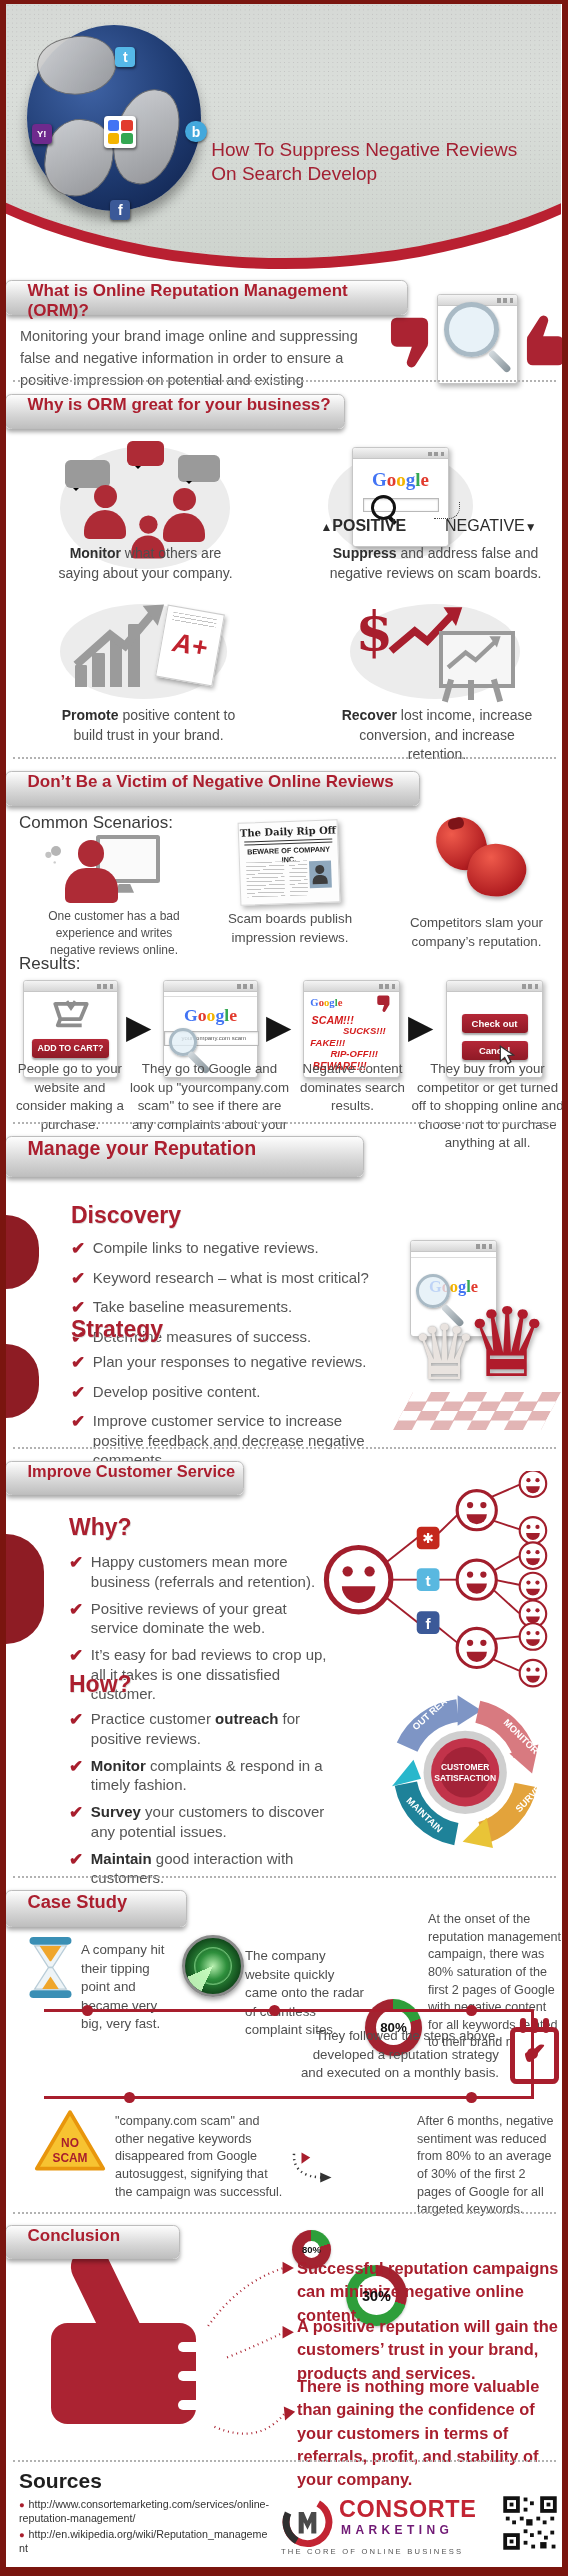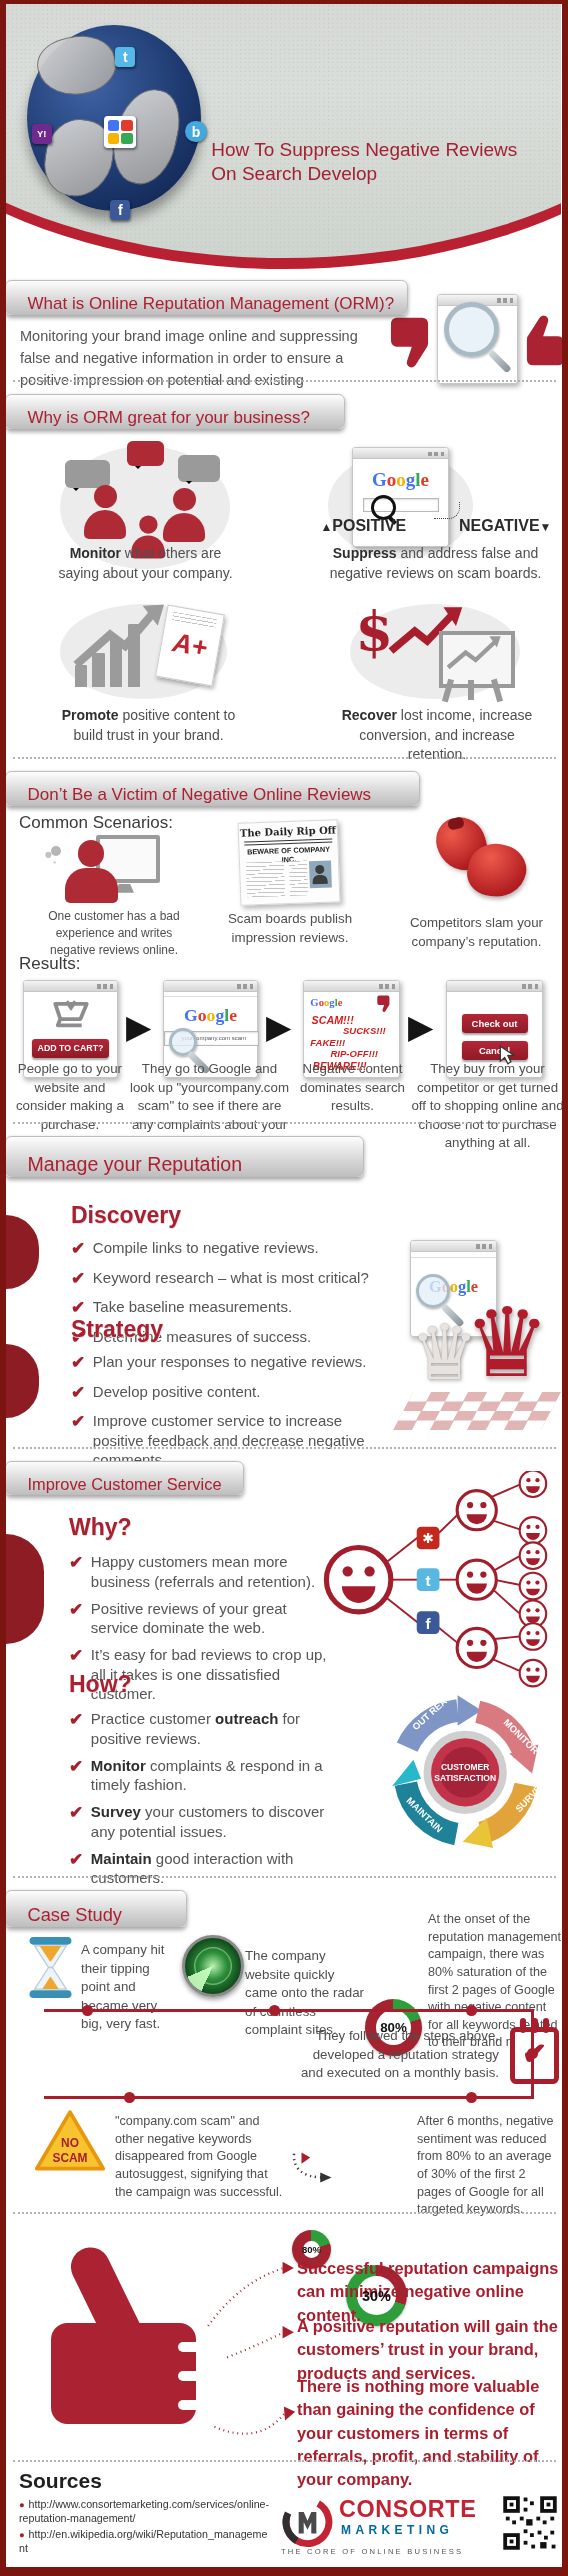--- a/index.html
+++ b/index.html
@@ -2,22 +2,22 @@
 <html style="font-size:10px"><head>
 <meta charset="utf-8">
 <style>
   html,body{margin:0;padding:0;background:#3a3a3a}
   .page{position:relative;width:568px;height:2576px;margin:0 auto;background:#fff;
         font-family:"Liberation Sans",sans-serif;overflow:hidden}
   .ab{position:absolute}
   .frame{background:#7a150f;z-index:60}
   .dotline{border-top:2.5px dotted #b2b2b2;height:0;z-index:5}
   .sec-head{background:linear-gradient(180deg,#fdfdfd,#d6d6d6 60%,#bfbfbf);border:0.6px solid #bdbdbd;
-            border-radius:6.3px;box-shadow:0 2.5px 4.4px rgba(0,0,0,.35);display:flex;align-items:flex-end;
-            padding-left:21.5px;color:#ab1f2f;font-weight:normal;z-index:6}
+            border-radius:6.3px;box-shadow:0 2.5px 4.4px rgba(0,0,0,.35);display:flex;align-items:flex-start;
+            padding-left:21.5px;color:#ab1f2f;font-weight:bold;z-index:6}
   .hero{overflow:hidden;background:#fff}
   .hero-red{position:absolute;left:-189px;top:-297px;width:934px;height:562px;border-radius:50%;background:#b92031}
   .hero-gray{position:absolute;left:-189px;top:-308px;width:934px;height:562px;border-radius:50%;
              background:radial-gradient(#bdbdbd 0.7px,transparent 0.8px),linear-gradient(180deg,#c6c6c6,#dadeda 70%,#ced4ce);
              background-size:4.4px 4.4px,100% 100%}
   .title-main{color:#a32133;font-size:28px;font-weight:bold;letter-spacing:-0.6px;line-height:1.05}
   .title-sub{color:#a32133;font-size:19px;line-height:1.25}
   .globe-sphere{width:174px;height:186px;border-radius:50%;
        background:radial-gradient(circle at 36% 32%,#3f63a5,#1e3a70 55%,#0e1f47);box-shadow:0 8.8px 11.4px rgba(0,0,0,.35)}
   .blob{position:absolute;background:linear-gradient(145deg,#d9d9d9,#9d9d9d);border:1.3px solid #6f6f6f;opacity:.93}
@@ -191,21 +191,21 @@
       <div class="glogo" style="text-align:center;font-size:19px;margin-top:10px">
         <span>G</span><span>o</span><span>o</span><span>g</span><span>l</span><span>e</span>
       </div>
       <div class="sbox" style="margin:6.3px auto 0;width:74px;height:12.6px"></div>
       <div class="ab" style="left:17.7px;top:47px;width:19px;height:19px;border:3.8px solid #111;border-radius:50%"></div>
       <div class="ab" style="left:37px;top:67px;width:3.8px;height:10px;background:#111;transform:rotate(-45deg)"></div>
     </div>
     <div class="ab" style="left:-7.6px;top:81px;font-size:16px;font-weight:bold;color:#2b2b2b">
       <span style="font-size:12px">▲</span><span>POSITIVE</span>
     </div>
-    <div class="ab" style="left:131px;top:81px;font-size:16px;font-weight:bold;color:#2b2b2b">
+    <div class="ab" style="left:117px;top:81px;font-size:16px;font-weight:normal;color:#2b2b2b">
       <span>NEGATIVE</span><span style="font-size:12px">▼</span>
     </div>
     <div class="ab" style="left:106px;top:66px;width:25px;height:16.4px;border-bottom:1.9px dotted #444;border-right:1.9px dotted #444;border-radius:0 0 11.4px 0"></div>
   </div>
 
   <div class="ab cap" style="left:54px;top:544px;width:183px">
     <span class="capb">Monitor</span><span> what others are saying about your company.</span>
   </div>
   <div class="ab cap" style="left:328px;top:544px;width:215px">
     <span class="capb">Suppress</span><span> and address false and negative reviews on scam boards.</span>
@@ -570,20 +570,23 @@
     <polygon points="50,34 68,42 50,50" fill="#333"></polygon>
     <polygon points="20,2 34,10 20,20" fill="#a81e2d"></polygon>
   </svg>
   <div class="ab donut d30" style="left:346px;top:2107px;width:61px;height:61px">
     <b style="font-size:14.5px">30%</b>
   </div>
   <div class="ab cap" style="left:417px;top:2113px;width:144px;text-align:left;font-size:12.6px">After 6 months, negative sentiment was reduced from 80% to an average of 30% of the first 2 pages of Google for all targeted keywords.</div>
 
   <div class="ab dotline" style="left:12.6px;top:2212px;width:543px"></div>
 
+  <div class="ab sec-head" style="left:5px;top:2225px;width:151px;height:32px;font-size:17px">
+    <span>Conclusion</span>
+  </div>
 
   <div class="ab" style="left:19px;top:2247px;width:227px;height:189px">
     <div class="ab" style="left:71px;top:-3.8px;width:39px;height:126px;background:#ab2332;border-radius:20px;transform:rotate(-26deg)"></div>
     <div class="ab" style="left:32px;top:76px;width:145px;height:101px;background:#ab2332;border-radius:16.4px"></div>
     <div class="ab" style="left:159px;top:95px;width:28px;height:10px;background:#fff;border-radius:5.7px"></div>
     <div class="ab" style="left:159px;top:124px;width:28px;height:10px;background:#fff;border-radius:5.7px"></div>
     <div class="ab" style="left:159px;top:153px;width:28px;height:10px;background:#fff;border-radius:5.7px"></div>
   </div>
   <svg class="ab" style="left:189px;top:2244px" width="114" height="208" viewBox="0 0 180 330">
     <g fill="none" stroke="#a81e2d" stroke-width="3.5" stroke-dasharray="1.5,6">
@@ -609,21 +612,21 @@
     <div class="src" style="margin-top:2.5px"><span class="bullet">●</span><a class="src" style="text-decoration:none">http://en.wikipedia.org/wiki/Reputation_management</a></div>
   </div>
 
   <div class="ab" style="left:281px;top:2493px;width:208px;height:69px">
     <svg width="53" height="57" viewBox="0 0 84 90">
       <circle cx="42" cy="46" r="34" fill="none" stroke="#c22433" stroke-width="11" stroke-dasharray="150 64" transform="rotate(-60 42 46)"></circle>
       <circle cx="42" cy="46" r="34" fill="none" stroke="#2f2f2f" stroke-width="11" stroke-dasharray="50 164" transform="rotate(120 42 46)"></circle>
       <polygon points="28,64 28,30 36,30 42,44 48,30 56,30 56,64 48,64 48,46 42,58 36,46 36,64" fill="#4a4a4a"></polygon>
     </svg>
     <div class="ab" style="left:58px;top:2.5px;font-size:23.4px;font-weight:bold;color:#c22433;letter-spacing:0.6px">CONSORTE</div>
-    <div class="ab" style="left:60px;top:30px;font-size:12px;font-weight:bold;color:#0369a1;letter-spacing:4.4px">MARKETING</div>
+    <div class="ab" style="left:60px;top:30px;font-size:12px;font-weight:bold;color:#701a75;letter-spacing:4.4px">MARKETING</div>
     <div class="ab" style="left:0px;top:54px;font-size:7.6px;color:#555;letter-spacing:2.2px;white-space:nowrap">THE CORE OF ONLINE BUSINESS</div>
   </div>
 
   <svg class="ab" style="left:502px;top:2495px" width="56" height="56" viewBox="0 0 88 88">
     <rect width="88" height="88" fill="#fff"></rect>
     <g fill="#111">
       <rect x="2" y="2" width="26" height="26"></rect>
         <rect x="60" y="2" width="26" height="26"></rect>
         <rect x="2" y="60" width="26" height="26"></rect>
       <rect x="34" y="4" width="6" height="6"></rect>

